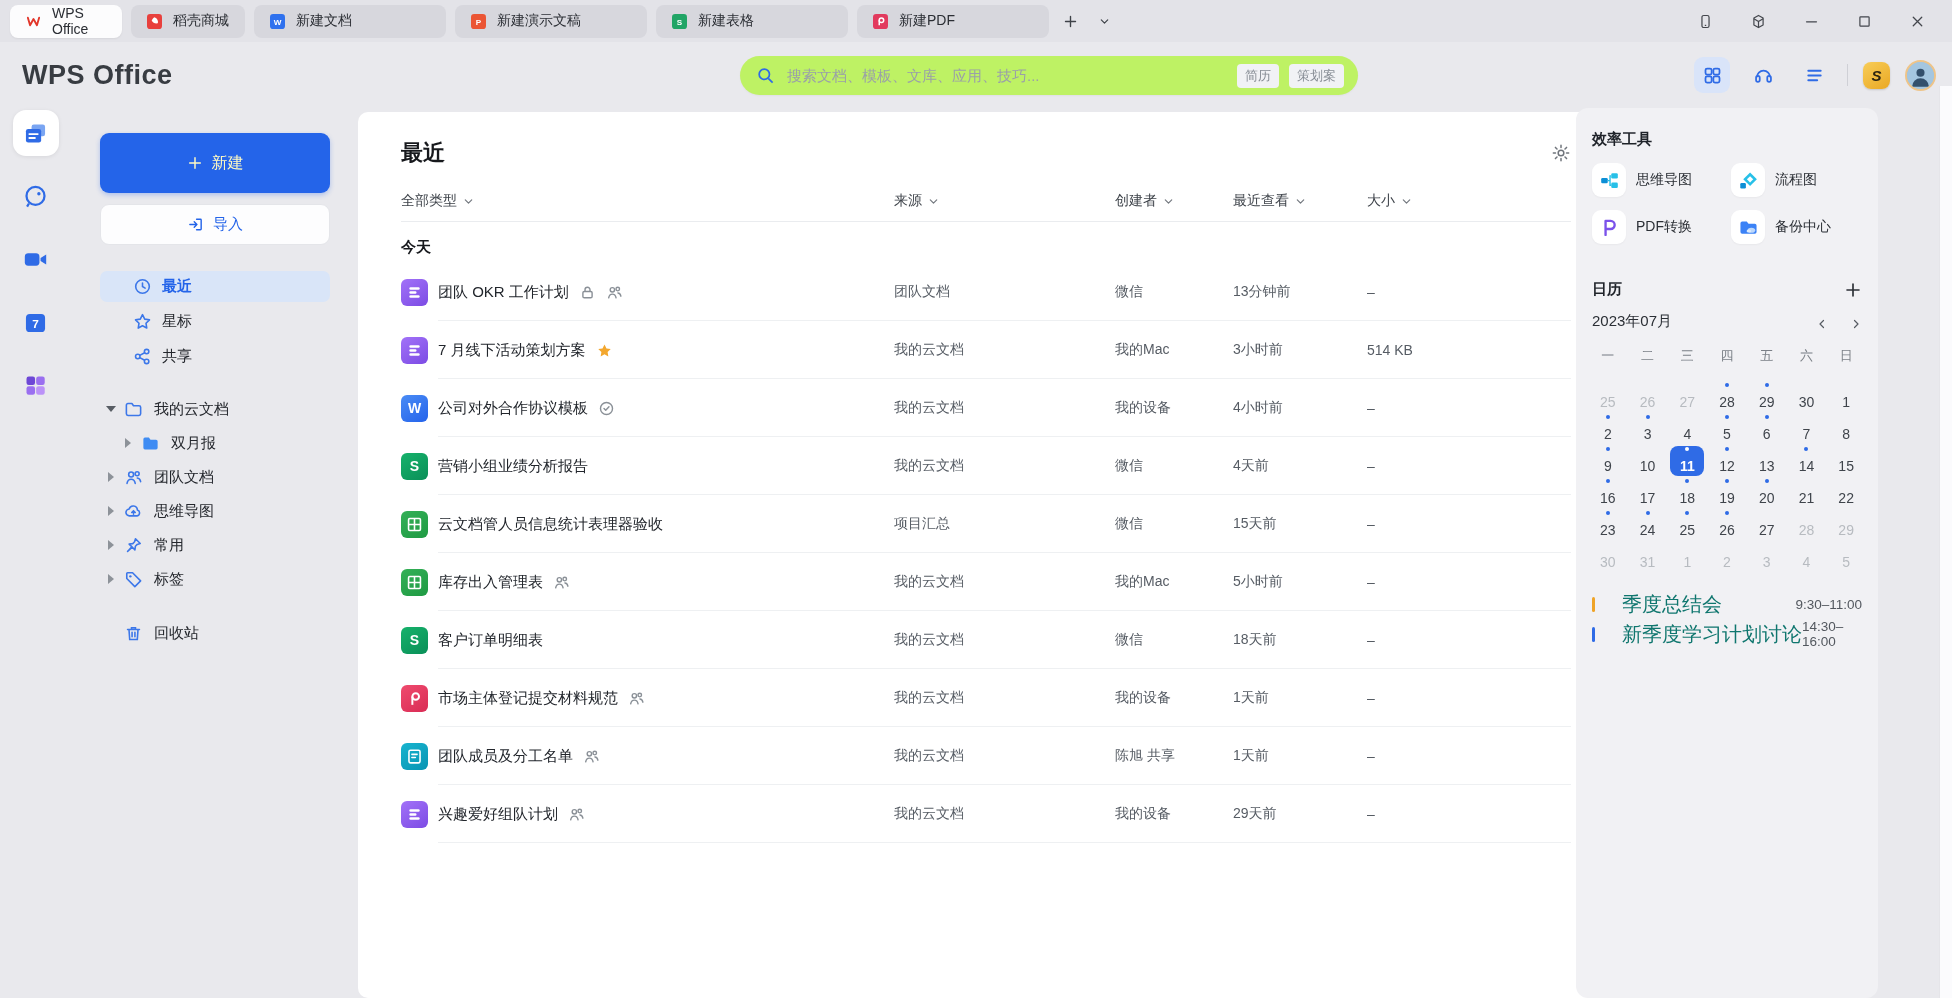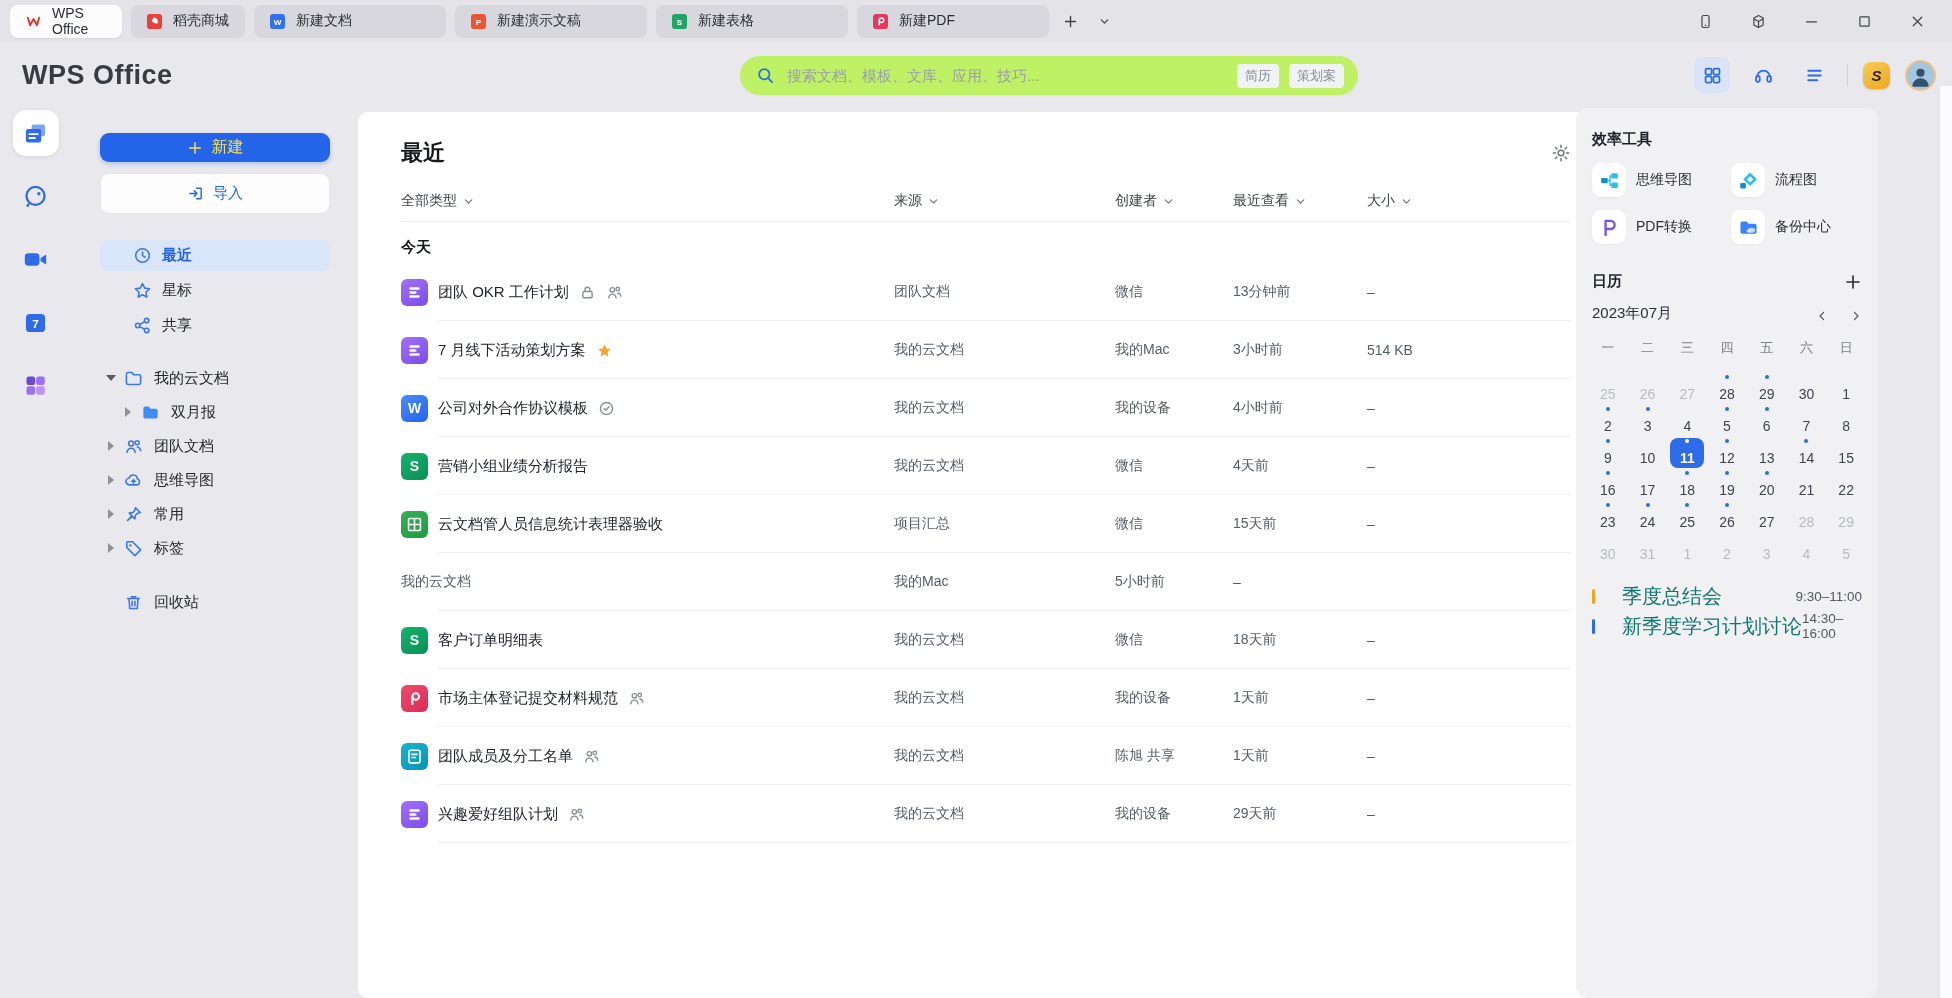--- a/index.html
+++ b/index.html
@@ -42,21 +42,21 @@
   .avatar svg{width:100%;height:100%;display:block;}
 
   
   .rail{position:absolute;left:0;top:110px;width:71px;display:flex;flex-direction:column;align-items:center;gap:17px;}
   .rail-item{width:46px;height:46px;border-radius:13px;display:flex;align-items:center;justify-content:center;}
   .rail-item.active{background:#fff;box-shadow:0 1px 4px rgba(0,0,0,.08);}
   .rail-item svg{width:27px;height:27px;}
 
   
   .sidebar{position:absolute;left:71px;top:108px;width:287px;}
-  .btn-new{margin:25px 28px 0 29px;height:29px;border-radius:9px;background:#2464e9;color:#fde047;font-size:16px;display:flex;align-items:center;justify-content:center;gap:9px;box-shadow:0 2px 5px rgba(36,100,233,.3);}
+  .btn-new{margin:25px 28px 0 29px;height:60px;border-radius:9px;background:#2464e9;color:#fef9c3;font-size:16px;display:flex;align-items:center;justify-content:center;gap:9px;box-shadow:0 2px 5px rgba(36,100,233,.3);}
   .btn-new svg{width:16px;height:16px;}
   .btn-import{margin:11px 28px 0 29px;height:41px;border-radius:9px;background:#fdfdfe;color:#2464e9;font-size:15px;display:flex;align-items:center;justify-content:center;gap:9px;border:1px solid #e4e5e9;}
   .btn-import svg{width:17px;height:17px;}
   .nav{margin-top:26px;}
   .nav-item{margin:0 28px 4px 29px;height:31px;border-radius:7px;display:flex;align-items:center;padding-left:33px;gap:10px;font-size:15px;color:#24272d;}
   .nav-item svg{width:19px;height:19px;color:#3c77e9;flex:none;}
   .nav-item.active{background:#d9e5f8;color:#2464e9;font-weight:700;}
   .tree{margin-top:20px;}
   .tree-item{height:34px;display:flex;align-items:center;font-size:15px;color:#24272d;}
   .tree-item .tarrow{width:26px;display:flex;justify-content:center;flex:none;}
@@ -98,21 +98,21 @@
 
   
   .panel-divider{position:absolute;left:1628px;top:108px;width:1px;height:890px;background:#dddde2;}
   .rightcard{position:absolute;left:1576px;top:108px;width:302px;height:890px;background:#f1f1f4;border-radius:12px;padding:22px 16px 0 16px;}
   .panel-heading{font-size:15px;font-weight:700;color:#1f2329;}
   .tools-grid{margin-top:14px;display:grid;grid-template-columns:1fr 1fr;row-gap:13px;column-gap:8px;}
   .tool{display:flex;align-items:center;gap:10px;}
   .tool-tile{width:34px;height:34px;background:#fff;border-radius:9px;display:flex;align-items:center;justify-content:center;flex:none;box-shadow:0 1px 2px rgba(0,0,0,.04);}
   .tool-tile svg{width:21px;height:21px;}
   .tool-label{font-size:14px;color:#2b2f35;}
-  .cal-header{margin-top:28px;display:flex;align-items:center;}
+  .cal-header{margin-top:36px;display:flex;align-items:center;}
   .cal-add{margin-left:auto;width:18px;height:18px;color:#2b2f35;}
   .cal-add svg{width:18px;height:18px;}
   .cal-monthrow{margin-top:13px;display:flex;align-items:center;font-size:15px;color:#2b2f35;}
   .cal-navs{margin-left:auto;display:flex;gap:22px;color:#565b62;}
   .cal-navs span{width:12px;height:12px;}
   .cal-navs svg{width:12px;height:12px;}
   .cal-grid{margin:14px -4px 0 -4px;display:grid;grid-template-columns:repeat(7,1fr);}
   .wd{height:22px;display:flex;align-items:center;justify-content:center;font-size:13px;color:#7b8087;}
   .day{height:32px;display:flex;flex-direction:column;align-items:center;justify-content:flex-end;position:relative;padding-bottom:2px;}
   .day .num{font-size:14px;color:#3f444b;line-height:18px;}
@@ -609,20 +609,37 @@
               </svg>
             </span>
             <span class="fname" data-name="file-name">云文档管人员信息统计表理器验收</span>
           </div>
           <div class="fmeta" data-name="file-source">项目汇总</div>
           <div class="fmeta" data-name="file-creator">微信</div>
           <div class="fmeta" data-name="file-viewed">15天前</div>
           <div class="fmeta" data-name="file-size">–</div>
         </div>
         <div class="file-row grid-cols" data-name="file-row">
+          <div class="fcell-name" data-name="file-name-cell">
+            <span class="fi fi-grid" data-name="grid-green-file-icon">
+              <svg viewBox="0 0 24 24" fill="none" stroke="#fff" stroke-width="2">
+                <rect x="4.5" y="4.5" width="15" height="15" rx="1.5"></rect>
+                <path d="M4.5 12h15M12 4.5v15"></path>
+              </svg>
+            </span>
+            <span class="fname" data-name="file-name">库存出入管理表</span>
+            <span class="fbadge" data-name="members-icon">
+              <svg viewBox="0 0 24 24" fill="none" stroke="currentColor" stroke-width="2" stroke-linecap="round">
+                <circle cx="9" cy="8.2" r="3.1"></circle>
+                <path d="M3.8 19.5c.6-3.3 2.6-5.2 5.2-5.2s4.6 1.9 5.2 5.2"></path>
+                <circle cx="16.6" cy="7.2" r="2.5"></circle>
+                <path d="M16.8 12.6c2.2.2 3.7 1.9 4.2 4.6"></path>
+              </svg>
+            </span>
+          </div>
           <div class="fmeta" data-name="file-source">我的云文档</div>
           <div class="fmeta" data-name="file-creator">我的Mac</div>
           <div class="fmeta" data-name="file-viewed">5小时前</div>
           <div class="fmeta" data-name="file-size">–</div>
         </div>
         <div class="file-row grid-cols" data-name="file-row">
           <div class="fcell-name" data-name="file-name-cell">
             <span class="fi fi-s" data-name="s-green-file-icon">
               <span class="fi-letter" data-name="file-icon-letter">S</span>
             </span>

